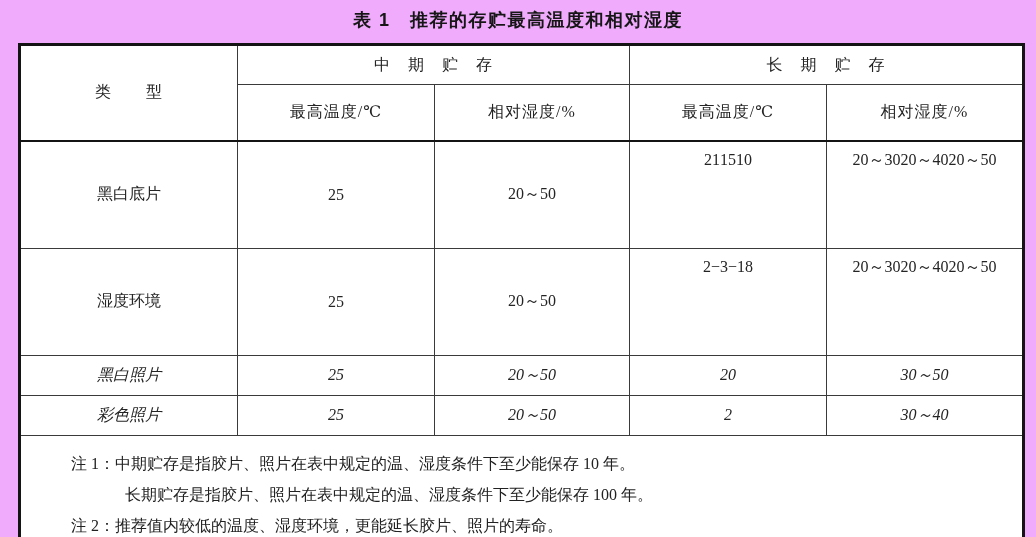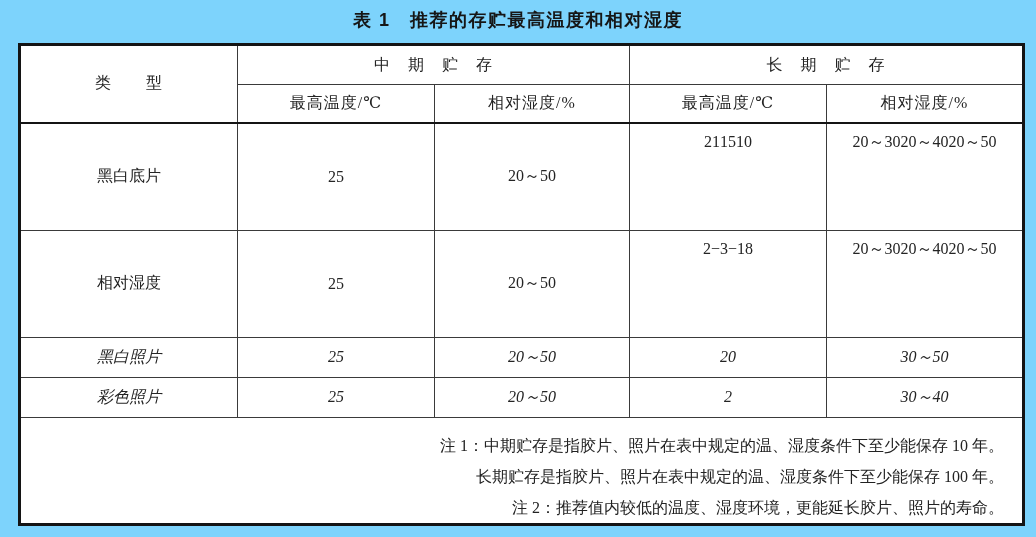--- a/index.html
+++ b/index.html
@@ -1,20 +1,20 @@
 <!DOCTYPE html>
 <html lang="zh"><head>
 <meta charset="utf-8">
 <style>
   html, body { margin: 0; padding: 0; background: #ffffff; }
   .page {
     position: relative;
     width: 1036px;
     height: 537px;
-    background: #7dd3fc;
+    background: #f0abfc;
     color: #1f1f1f;
     font-family: "Liberation Serif", "DejaVu Serif", serif;
     overflow: hidden;
   }
   .caption {
     position: absolute;
     top: 8px;
     left: 0;
     width: 100%;
     text-align: center;
@@ -37,38 +37,38 @@
   .stab th, .stab td {
     border: 1px solid #3a3a3a;
     text-align: center;
     vertical-align: middle;
     font-weight: normal;
     font-size: 16px;
     color: #242424;
     padding: 0;
   }
   .stab thead tr.h1 { height: 40px; }
-  .stab thead tr.h2 { height: 38px; }
+  .stab thead tr.h2 { height: 56px; }
   .stab thead th { letter-spacing: 1px; }
   .stab thead tr.h2 th { border-bottom: 2.5px solid #141414; }
   .stab th.type-h { border-bottom: 2.5px solid #141414; font-size: 16px; font-family: Liberation Serif, serif; }
   tr.r-tall { height: 106px; }
   tr.r-short { height: 40px; font-style: italic; }
   .stack { display: flex; flex-direction: row; justify-content: center; height: 106px; }
   .stack div { line-height: 35px; }
   tr.notes-row { height: 104px; }
   td.notes {
     text-align: left;
     vertical-align: top;
     padding: 12px 18px 0 50px;
     line-height: 31px;
     font-size: 16px;
     color: #222222;
   }
-  .note { white-space: nowrap; text-align: right; }
+  .note { white-space: nowrap; }
   .note.indent { padding-left: 54px; }
 </style>
 </head>
 <body>
 
 <div class="page">
 
   <div class="caption">表 1　推荐的存贮最高温度和相对湿度</div>
 
   <table class="stab">
@@ -106,21 +106,21 @@
         </td>
         <td>
           <div class="stack">
             <div>20～30</div>
             <div>20～40</div>
             <div>20～50</div>
           </div>
         </td>
       </tr>
       <tr class="r-tall">
-        <td>相对湿度</td>
+        <td>湿度环境</td>
         <td>25</td>
         <td>20～50</td>
         <td>
           <div class="stack">
             <div>2</div>
             <div>−3</div>
             <div>−18</div>
           </div>
         </td>
         <td>

